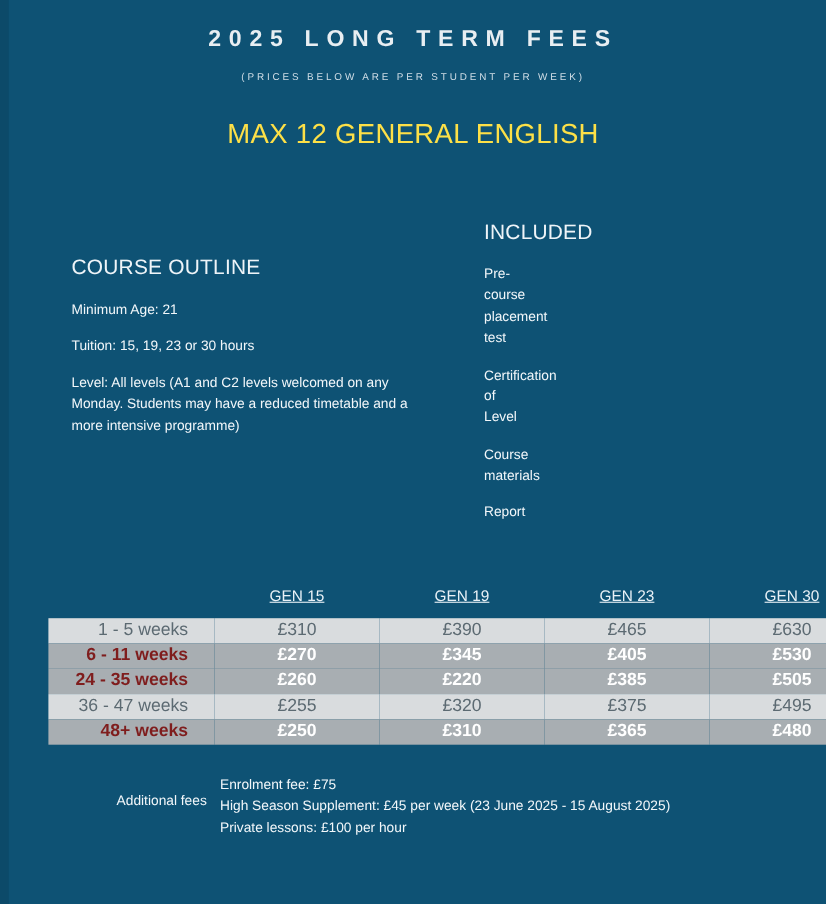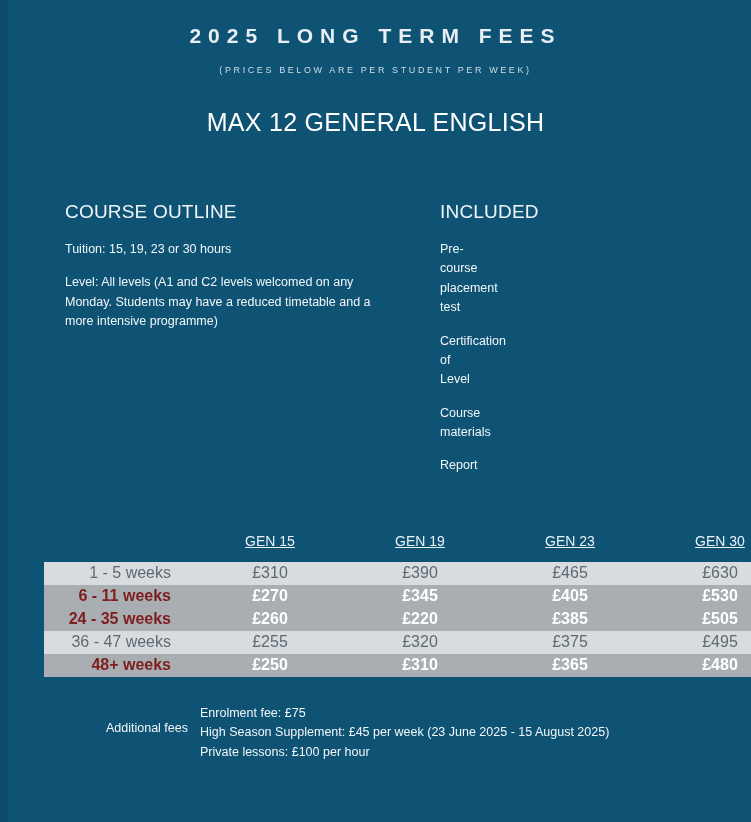--- a/index.html
+++ b/index.html
@@ -33,31 +33,31 @@
   .subtitle {
     text-align: center;
     font-size: 9px;
     letter-spacing: 2.6px;
     color: #cfdde6;
     padding-top: 17px;
   }
   .course-title {
     text-align: center;
     font-size: 25px;
-    color: #ffffff;
+    color: #fde047;
     padding-top: 33px;
     letter-spacing: 0.3px;
   }
 
   
   .info {
     display: flex;
     padding: 64px 0 0 0;
   }
-  .col-left { width: 375px; padding-left: 65px; }
+  .col-left { width: 375px; padding-left: 65px; margin-top: 32px; }
   .col-right { width: 376px; padding-left: 441px; margin-left: -376px; }
   .col-head {
     font-size: 19px;
     color: #eef4f8;
     margin-bottom: 17px;
     letter-spacing: 0.2px;
   }
   .col-line {
     font-size: 12.5px;
     color: #f2f7fa;
@@ -119,20 +119,21 @@
 <div class="page">
   <div class="left-band"></div>
 
   <div class="title">2025 LONG TERM FEES</div>
   <div class="subtitle">(PRICES BELOW ARE PER STUDENT PER WEEK)</div>
   <div class="course-title">MAX 12 GENERAL ENGLISH</div>
 
   <div class="info">
     <div class="col-left">
       <div class="col-head">COURSE OUTLINE</div>
+      <div class="col-line">Minimum Age: 21</div>
       <div class="col-line">Tuition: 15, 19, 23 or 30 hours</div>
       <div class="col-line multi">Level: All levels (A1 and C2 levels welcomed on any Monday. Students may have a reduced timetable and a more intensive programme)</div>
     </div>
     <div class="col-right">
       <div class="col-head">INCLUDED</div>
       <div class="col-line">Pre-course placement test</div>
       <div class="col-line">Certification of Level</div>
       <div class="col-line">Course materials</div>
       <div class="col-line">Report</div>
     </div>

